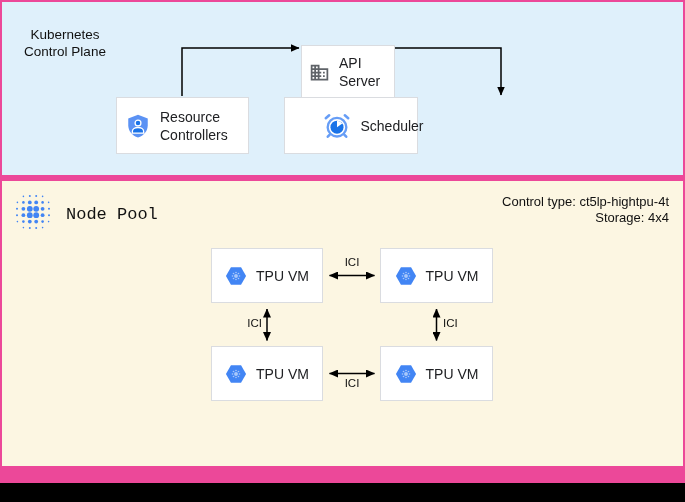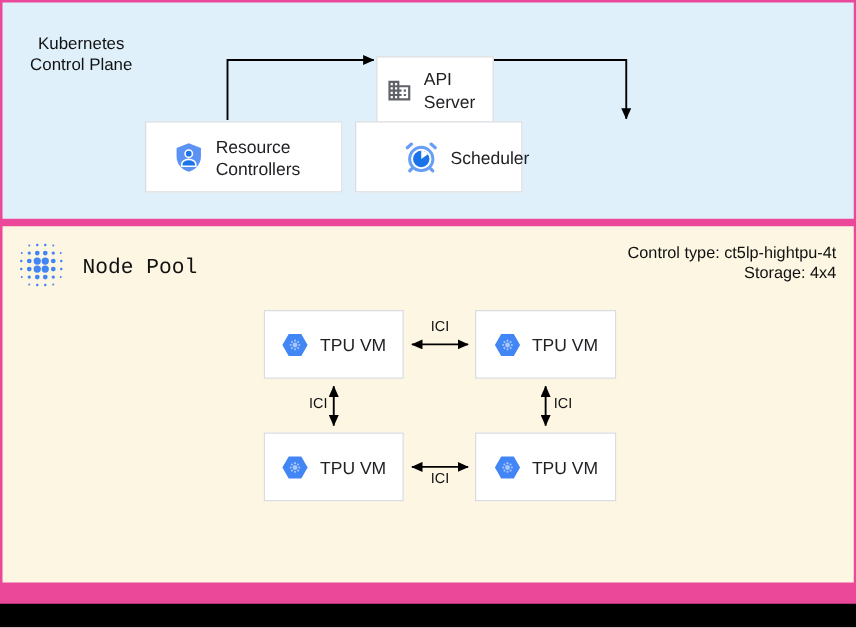--- a/index.html
+++ b/index.html
@@ -21,21 +21,21 @@
   .box {
     position:absolute; background:#fff; border:1px solid #dadce0;
     display:flex; align-items:center; justify-content:center; gap:9px;
     font-size:14px; line-height:18px; color:#202124; box-sizing:border-box;
   }
   .box .icon { display:flex; align-items:center; justify-content:center; flex:0 0 auto; }
   .box .lbl { max-width:80px; }
 
   #box-api-server  { left:301px; top:21px;  width:94px;  height:54px;margin-top:24px; }
   #box-api-server .lbl { max-width:48px; }
-  #box-resource    { left:116px; top:97px;  width:158px; height:57px; }
+  #box-resource    { left:116px; top:97px;  width:133px; height:57px; }
   #box-scheduler   { left:284px; top:97px;  width:134px; height:57px;padding-left:45px; }
   #box-storage     { left:439px; top:97px;  width:125px; height:57px; }
 
   #box-tpu-tl { left:211px; top:248px; width:112px; height:55px; }
   #box-tpu-tr { left:380px; top:248px; width:113px; height:55px; }
   #box-tpu-bl { left:211px; top:346px; width:112px; height:55px; }
   #box-tpu-br { left:380px; top:346px; width:113px; height:55px; }
   .tpu-box .lbl { max-width:none; white-space:nowrap;text-align:right; }
 
   #np-header-icon { position:absolute; left:13px; top:192px; }

